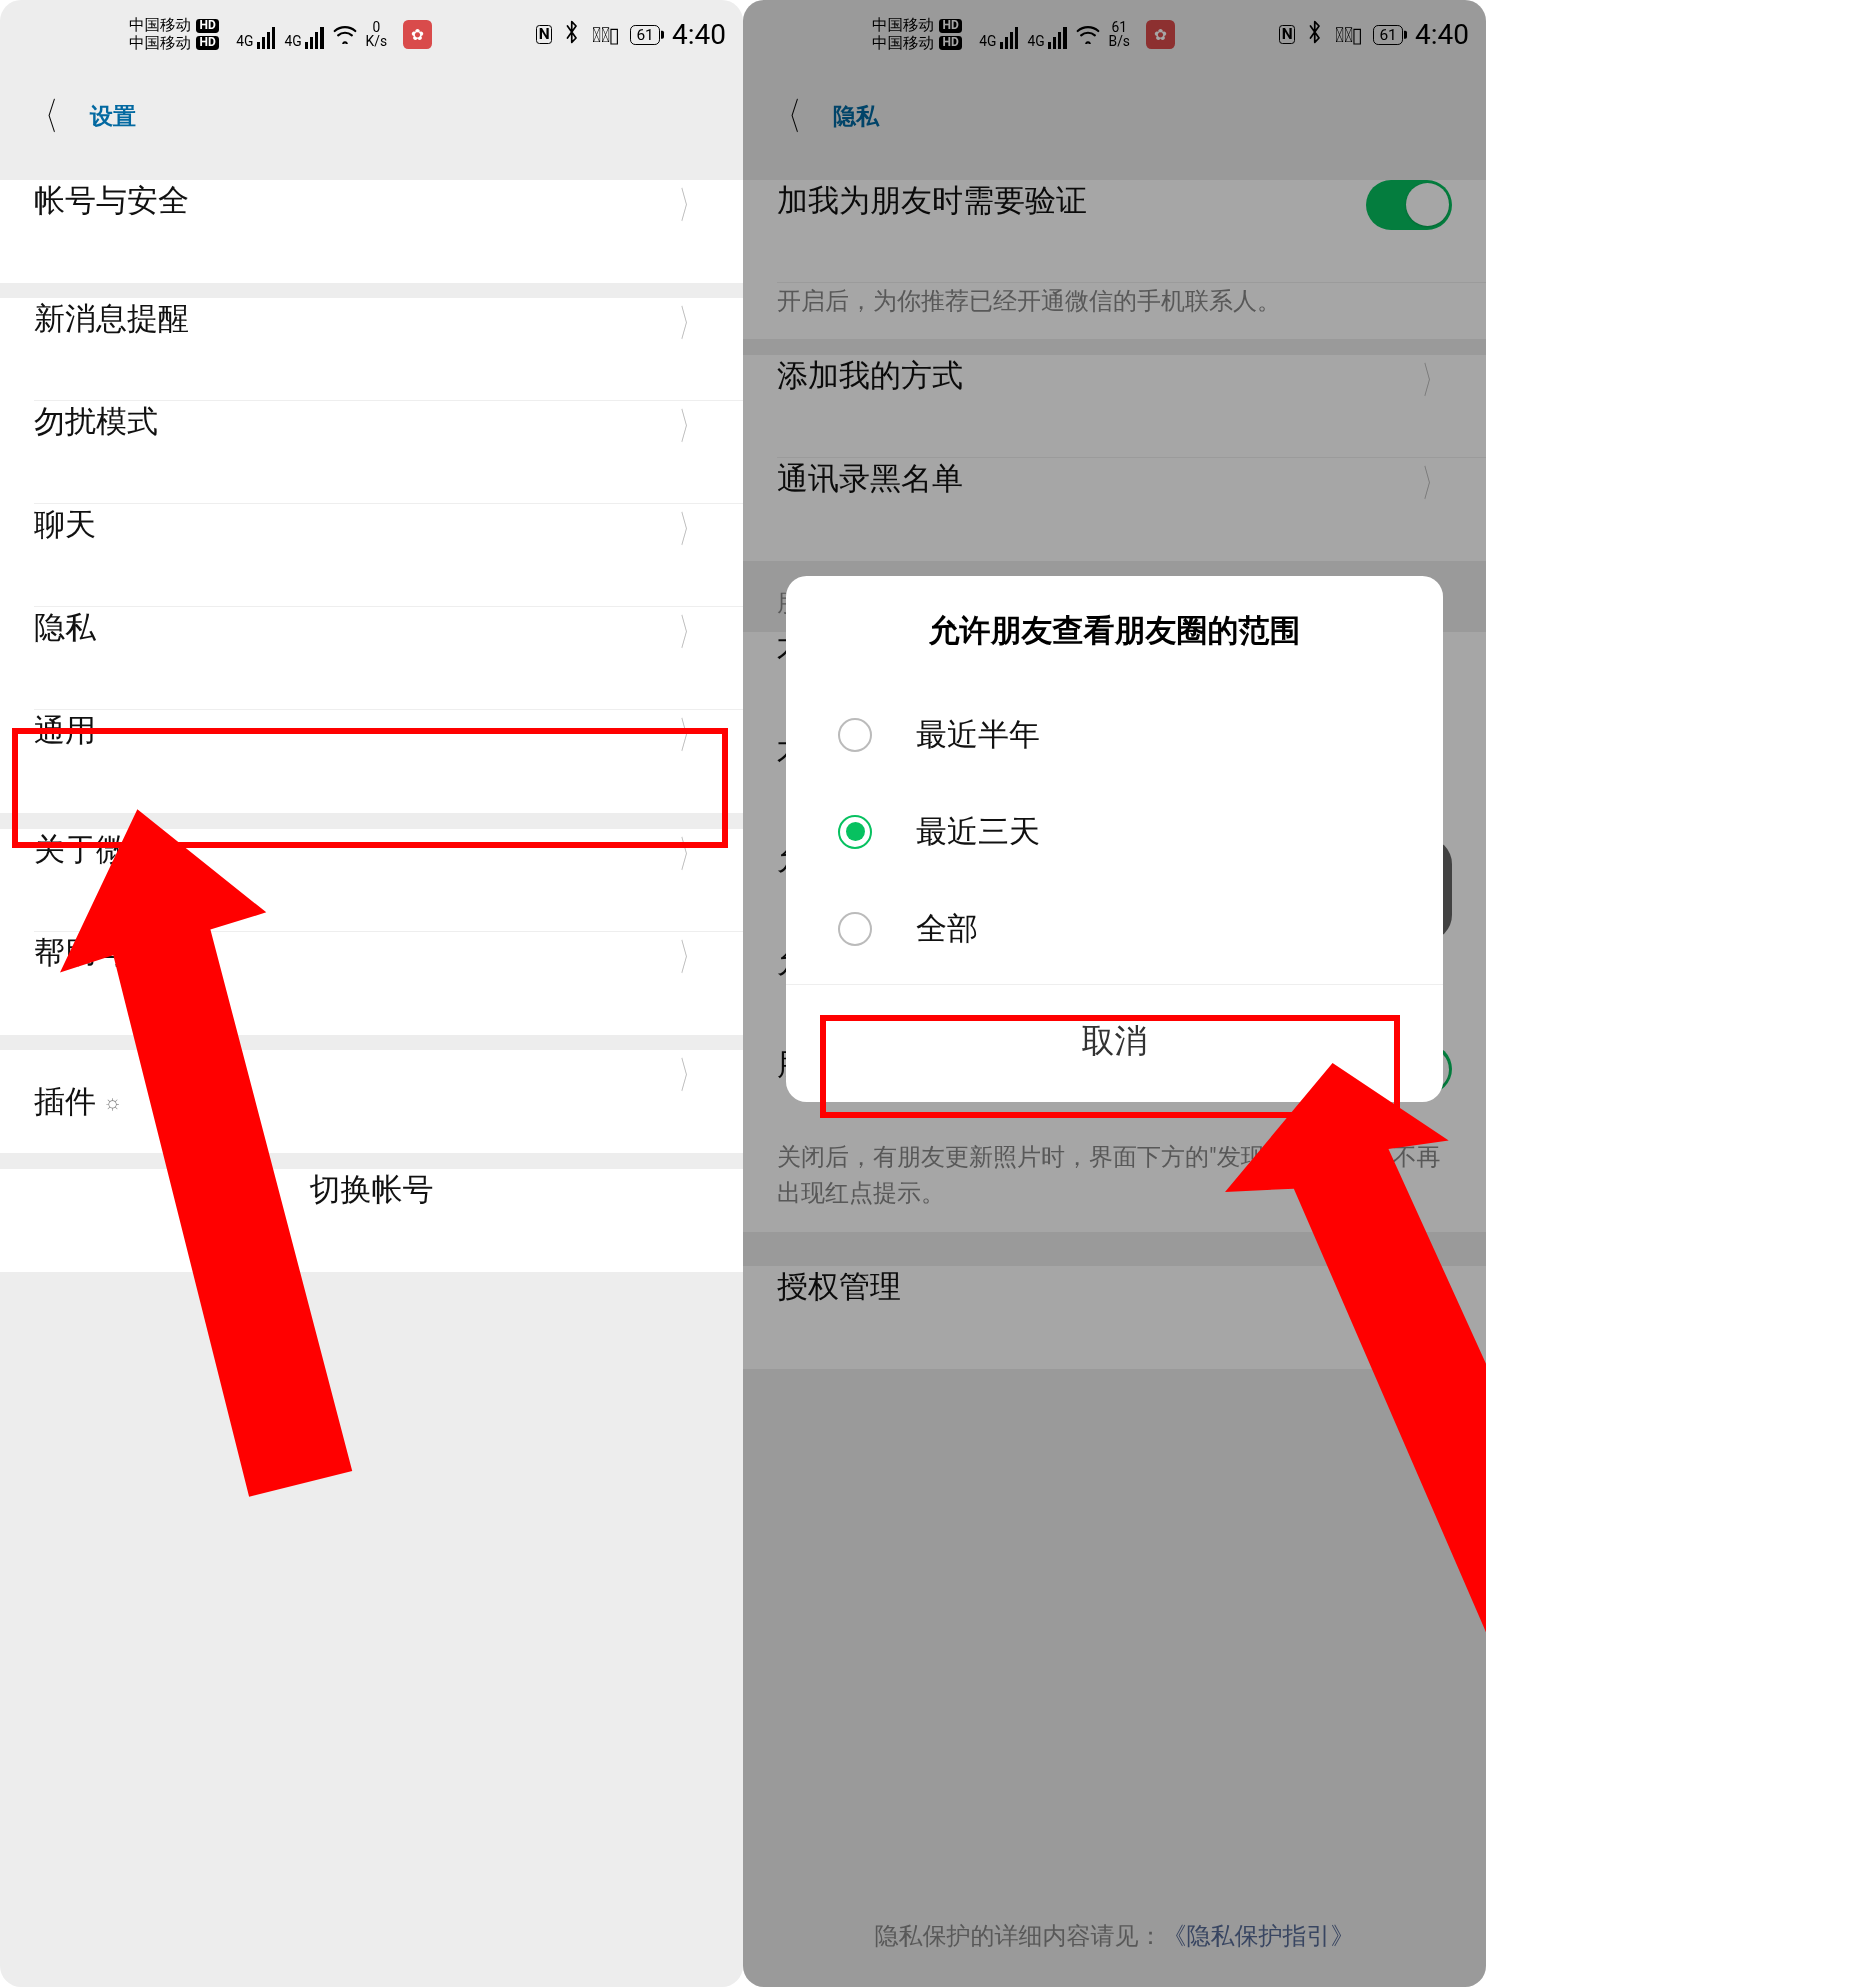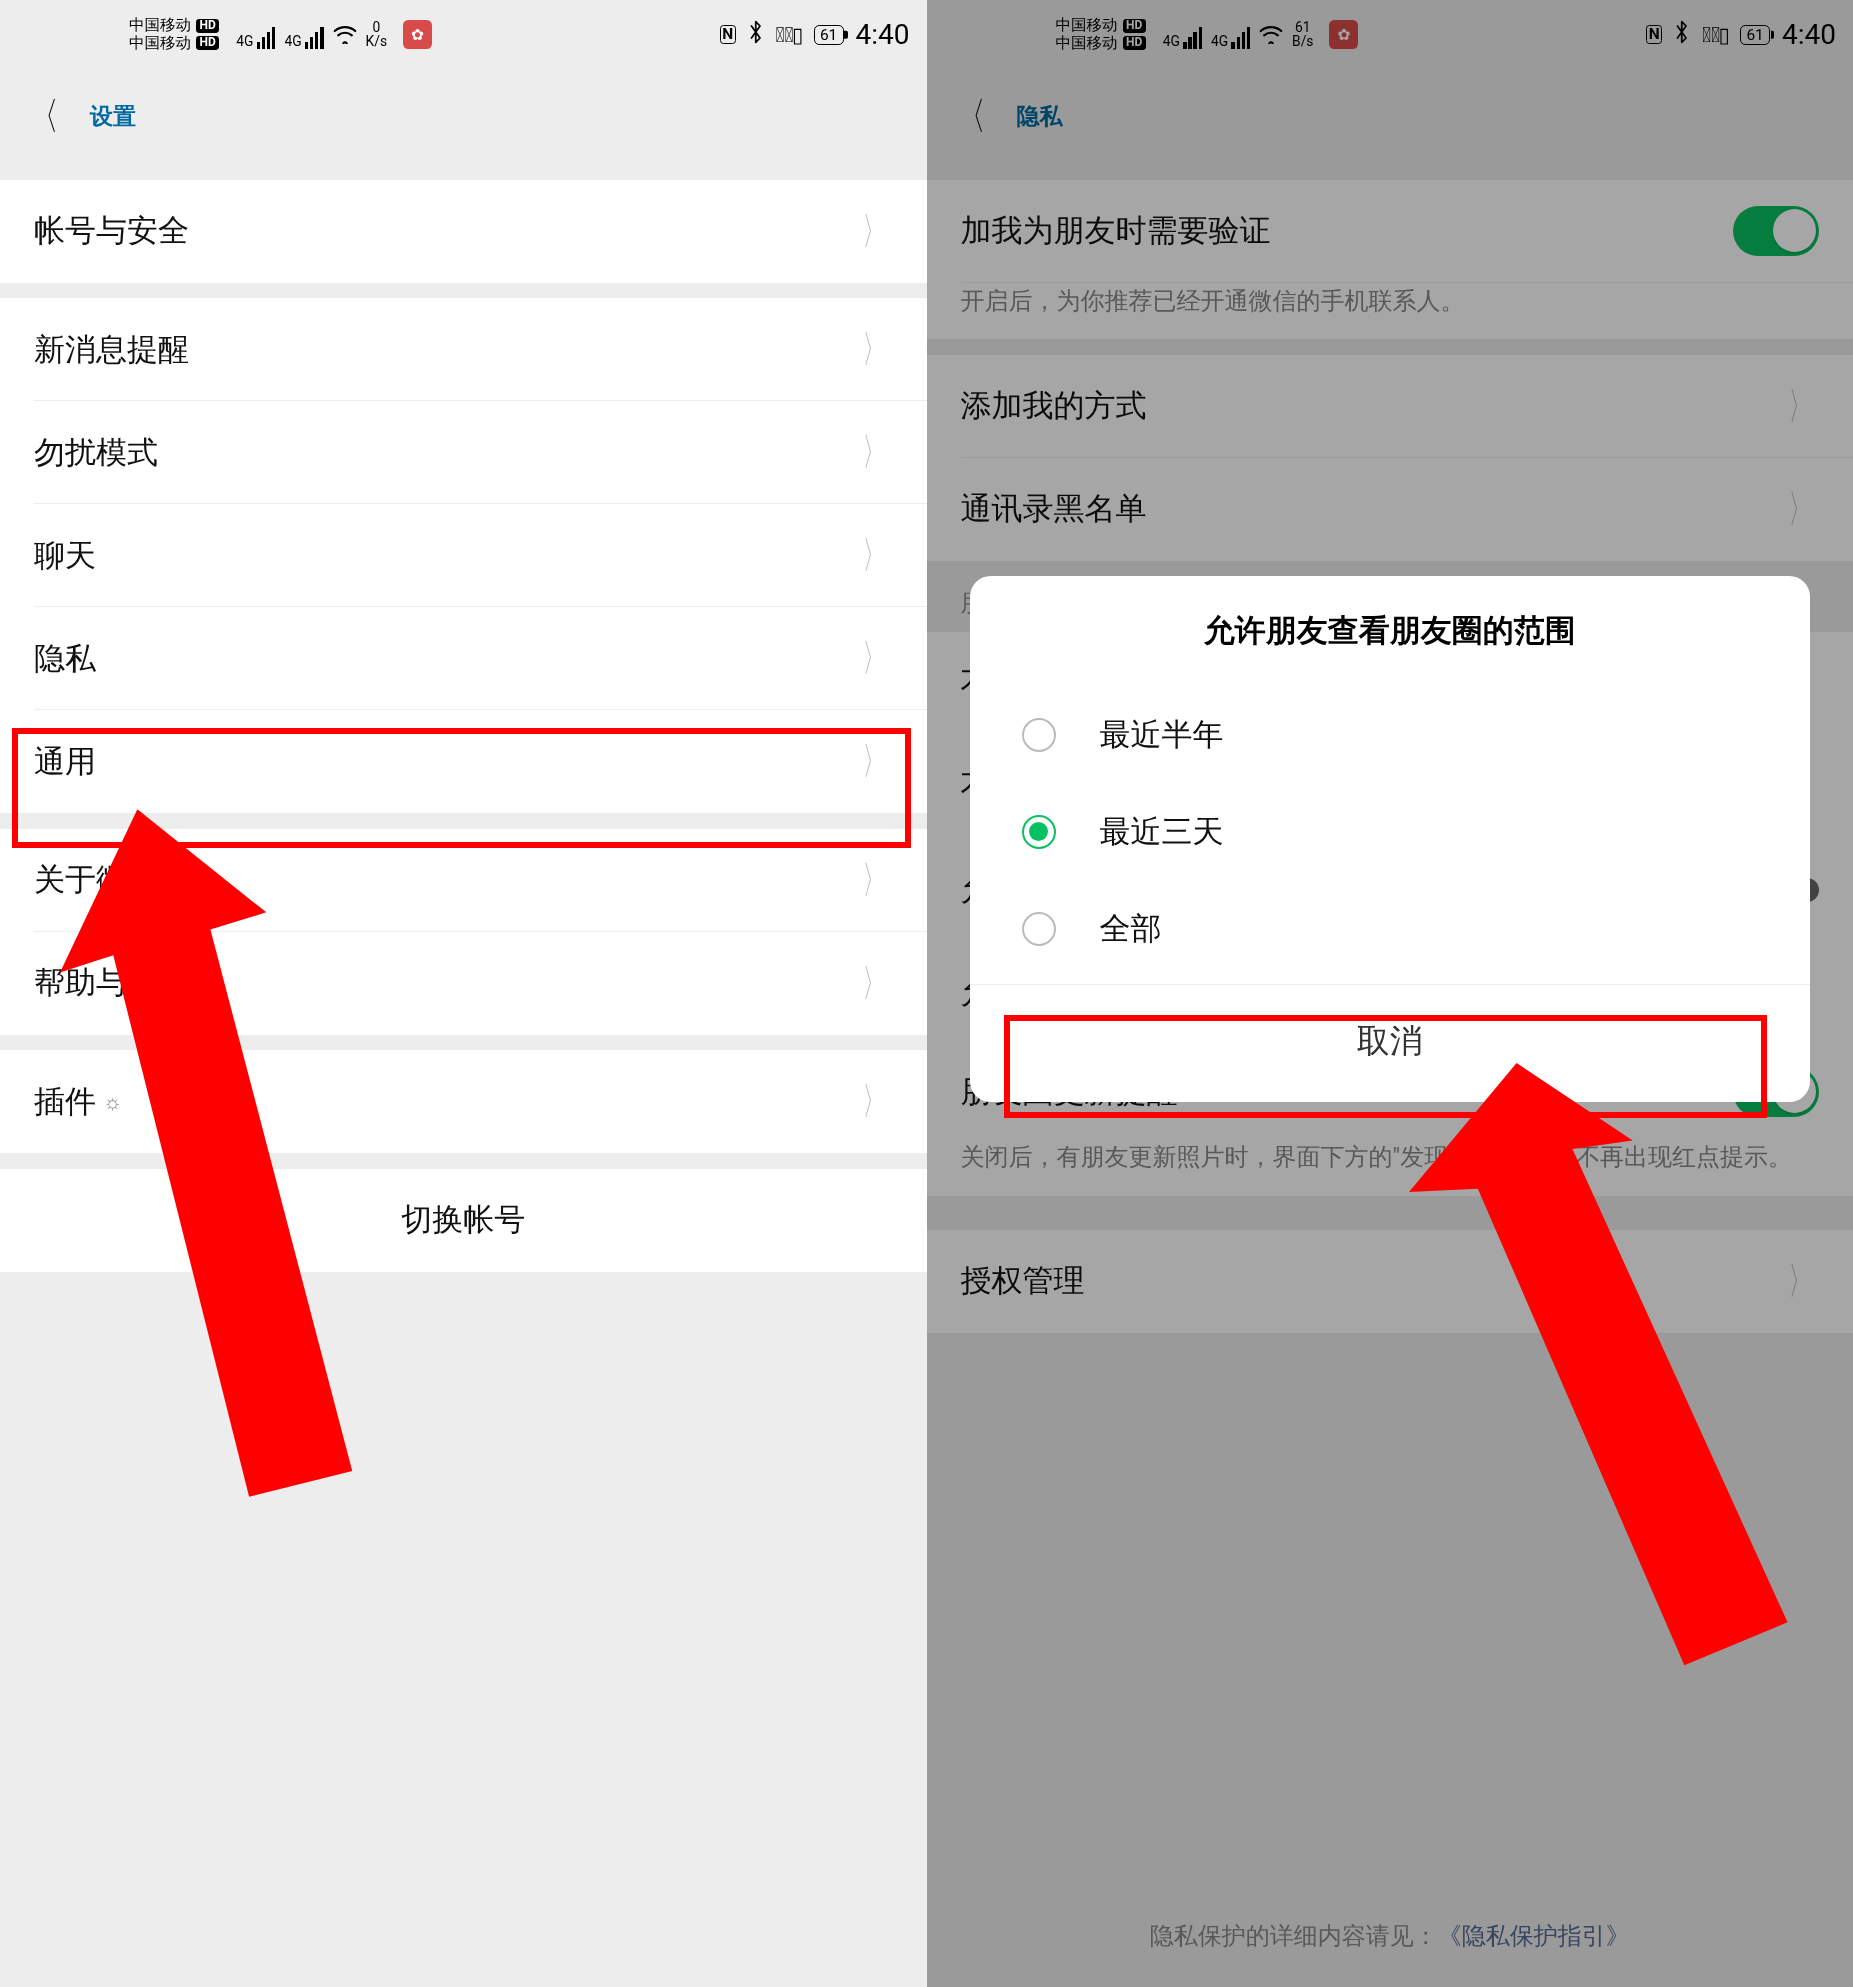--- a/index.html
+++ b/index.html
@@ -1,18 +1,18 @@
 <!DOCTYPE html>
 <html style="font-size:13.8px"><head>
   <meta charset="utf-8">
   <style>
     * { box-sizing: border-box; margin: 0; padding: 0; }
     body { font-family: -apple-system, BlinkMacSystemFont, "Segoe UI", Roboto, "Helvetica Neue", Arial, sans-serif; background: #fff; }
     .container { display: flex; width: 1853px; height: 1987px; }
-    .phone { width: 927px; height: 1987px; position: relative; overflow: hidden; }
+    .phone { width: 743px; height: 1987px; position: relative; overflow: hidden; border-radius: 21px; }
     .phone-left { background: #ededed; }
     .phone-right { background: #ededed; }
 
     
     .status-bar { height: 69px; display: flex; align-items: center; justify-content: space-between; padding: 0 17px 0 129px; font-size: 19px; color: #000; background: transparent; }
     .sb-left { display: flex; flex-direction: column; line-height: 1.1; font-size: 15.5px; }
     .sb-left-row { display: flex; align-items: center; gap: 5.2px; }
     .hd-badge { background: #000; color: #fff; border-radius: 3.4px; padding: 0 3.4px; font-size: 12px; font-weight: bold; }
     .sb-mid { display: flex; align-items: flex-end; gap: 9px; margin-left: 17px; justify-content: flex-end; }
     .sig-group { display: flex; align-items: flex-end; gap: 1.7px; }
@@ -29,21 +29,21 @@
     .batt { border: 1.7px solid #000; border-radius: 5.2px; padding: 0 5.2px; font-size: 15.5px; position: relative; }
     .batt::after{content:""; position:absolute; right:-5.2px; top:50%; transform:translateY(-50%); width:3.4px; height:8.6px; background:#000; border-radius:0 1.7px 1.7px 0;}
     .time { font-size: 28px; }
 
     
     .nav-bar { height: 95px; display: flex; align-items: center; padding: 0 26px; gap: 26px; }
     .back-ic { font-size: 38px; color: #000; transform: scaleX(0.7); }
     .nav-title { font-size: 23px; font-weight: 600; color: #0369a1; }
     .gap-sm { height: 15.5px; background: #ededed; }
     .gap-md { height: 34px; background: #ededed; }
-    .row { height: 103px; display: flex; align-items: center; justify-content: space-between; padding: 0 34px; font-size: 31px; color: #111; background: #fff; position: relative; }
+    .row { height: 103px; display: flex; justify-content: space-between; padding: 0 34px; font-size: 31px; color: #111; background: #fff; position: relative; }
     .row.short{height:95px;}
     .row .chev { color: #bbb; font-size: 38px; transform: scaleX(0.6); }
     .row.bdr::after{content:""; position:absolute; left:34px; right:0; bottom:0; height:0.9px; background:#eee;}
     .row-center { justify-content: center; color: #111; }
     .sub-txt { font-size: 24px; color: #888; padding: 0 34px 20.6px 34px; line-height: 1.5; background:#fff;}
     .sec-hdr { font-size: 24px; color: #888; padding: 26px 34px 13.8px; background:#ededed;}
 
     .pill-val { display:flex; align-items:center; gap:13.8px; color:#888; font-size:27.5px;}
 
     

